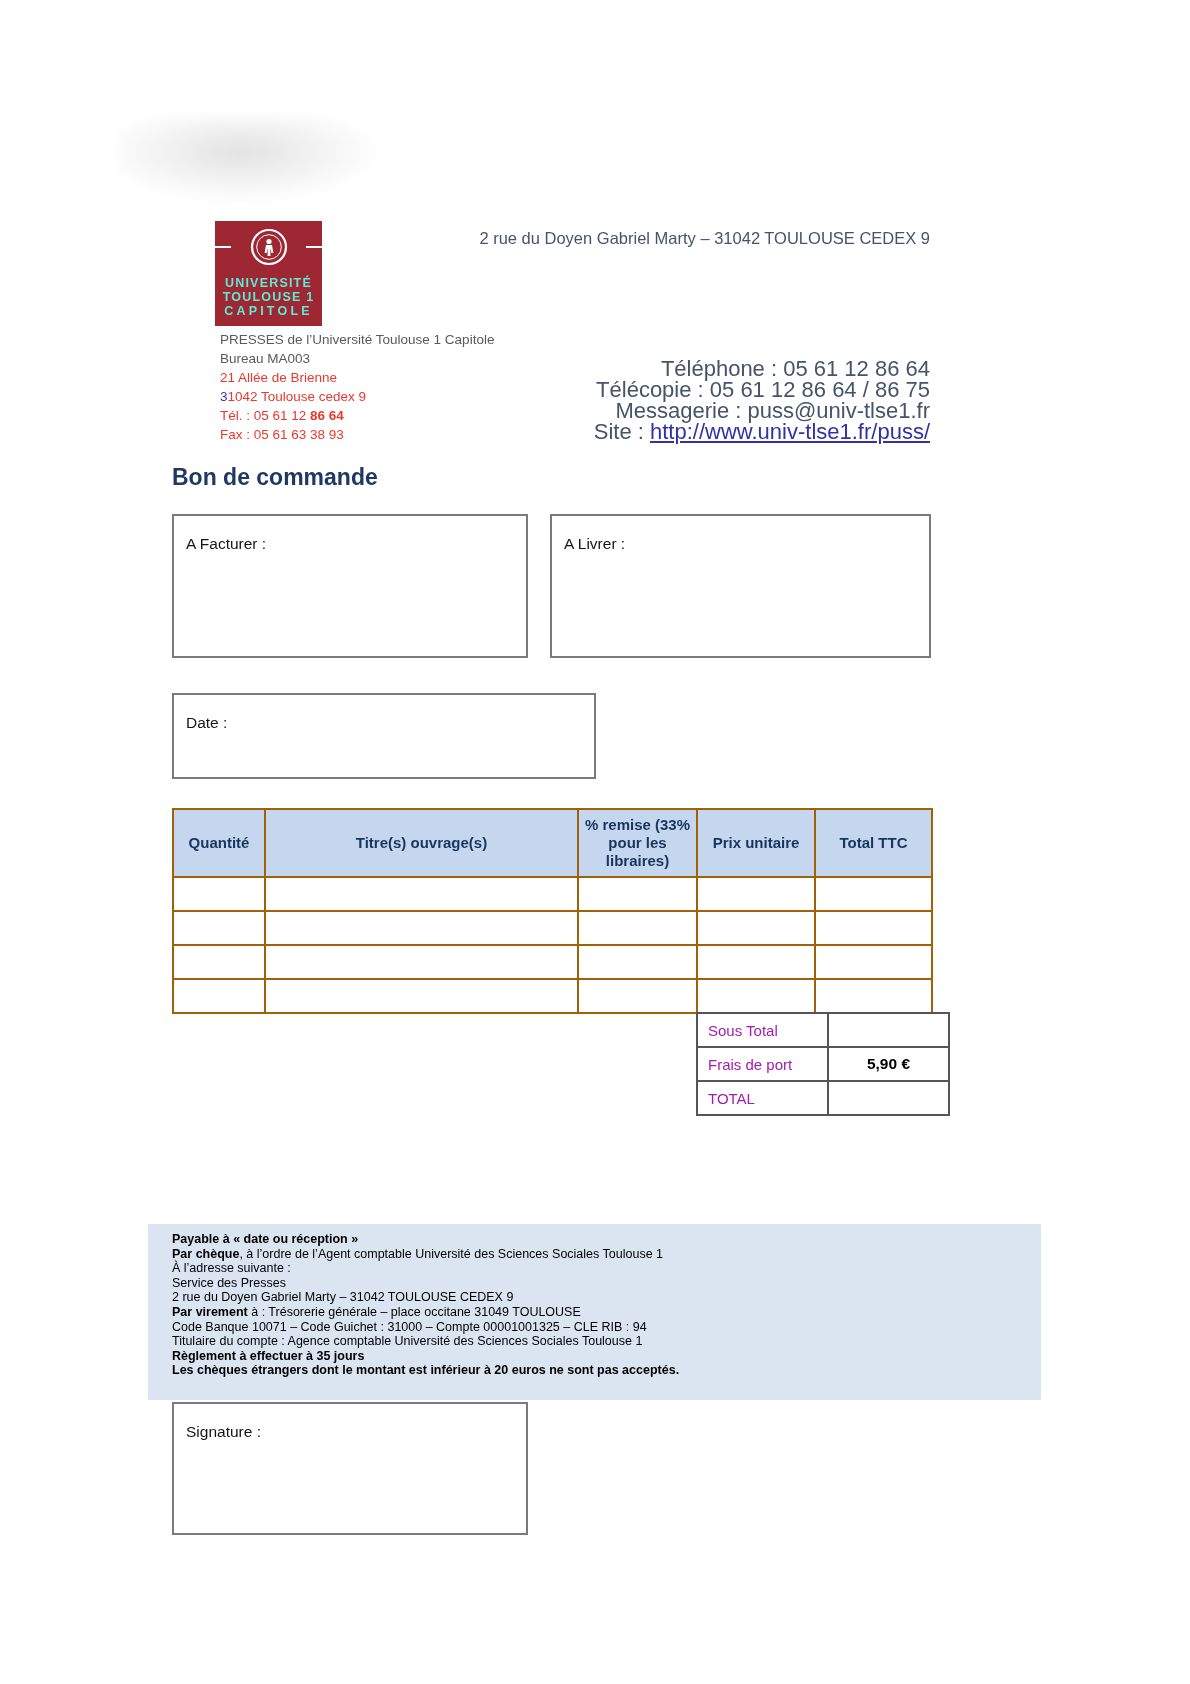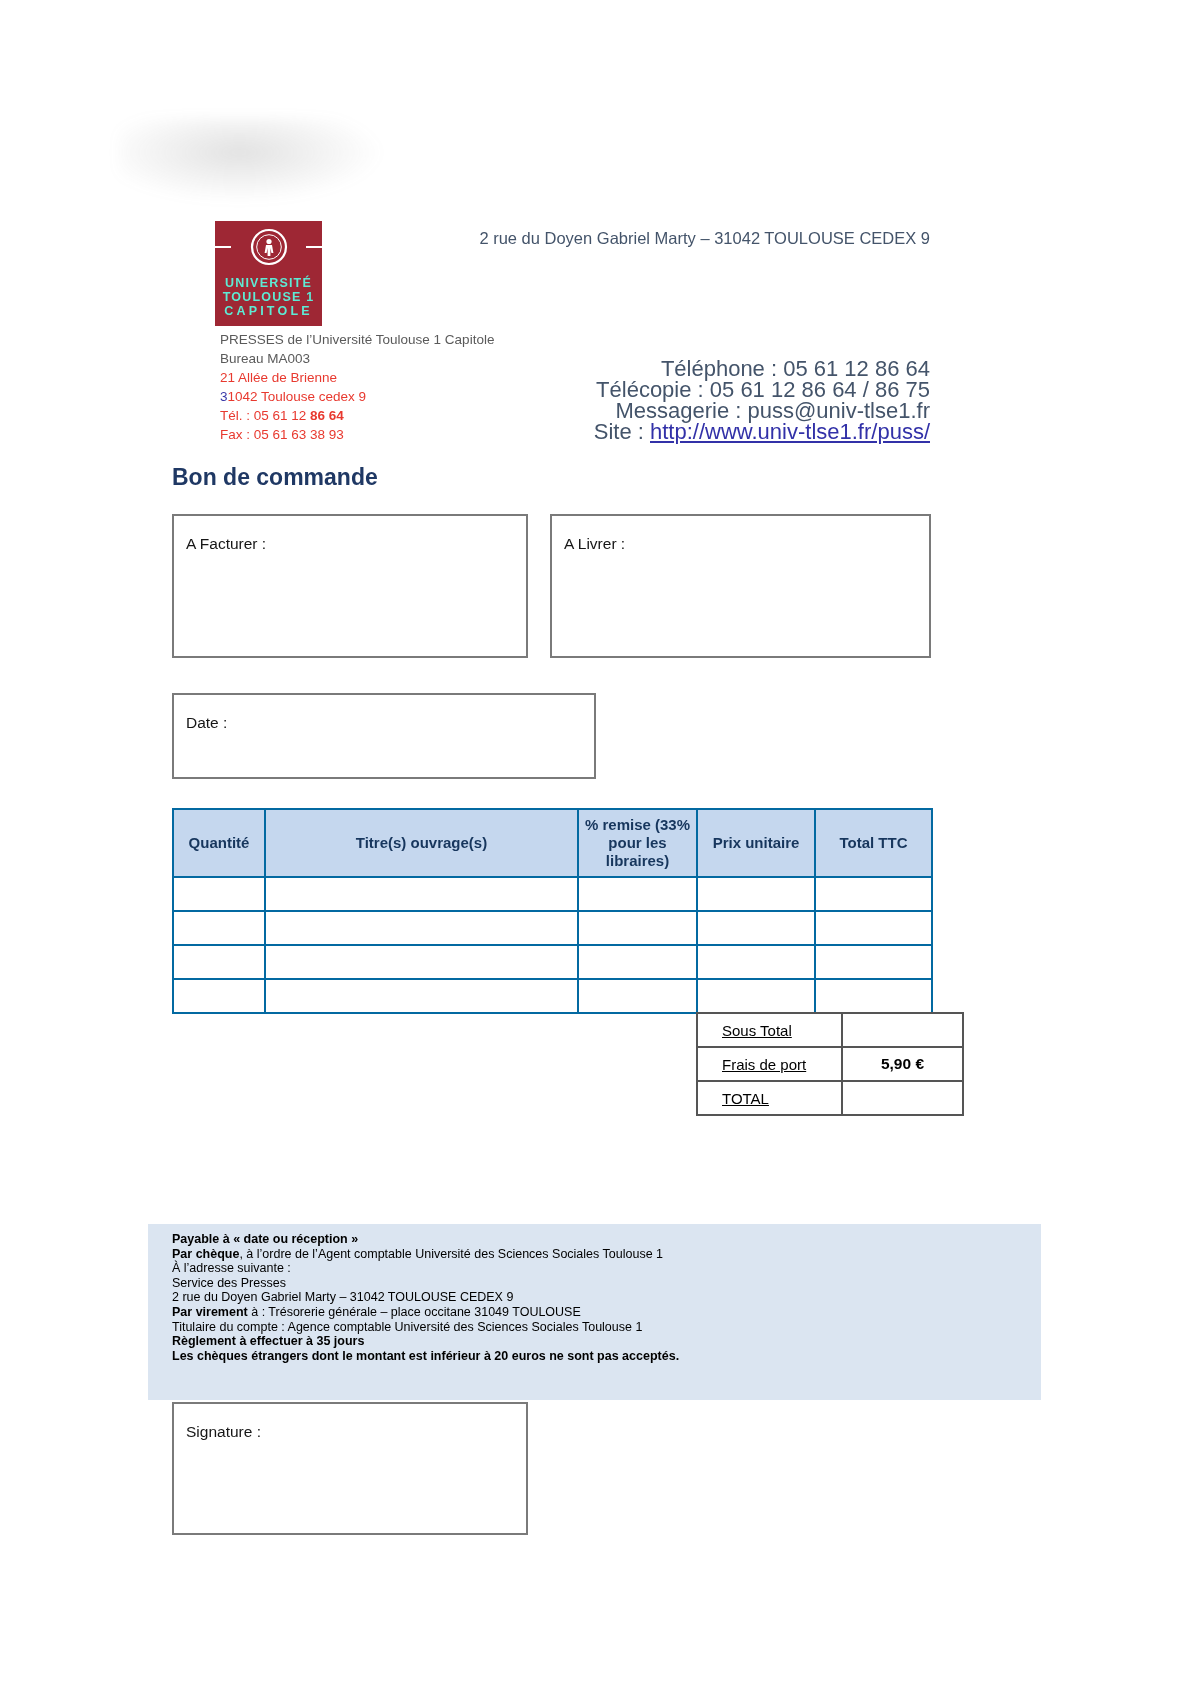--- a/index.html
+++ b/index.html
@@ -48,29 +48,29 @@
   .fbox .lbl{padding:19px 0 0 12px;}
   .box-facturer{left:172px;top:514px;width:356px;height:144px;}
   .box-livrer{left:550px;top:514px;width:381px;height:144px;}
   .box-date{left:172px;top:681px;width:424px;height:86px;margin-top:12px;}
   .box-signature{left:172px;top:1402px;width:356px;height:133px;}
 
   
   .table-wrap{left:172px;top:808px;}
   table{border-collapse:collapse;table-layout:fixed;}
   .otable{width:759px;}
-  .otable th,.otable td{border:2px solid #0369a1;}
+  .otable th,.otable td{border:2px solid #a16207;}
   .otable th{
     background:#c5d7ee;color:#17365d;font-weight:bold;font-size:15px;
     text-align:center;vertical-align:middle;height:62px;line-height:18px;padding:2px 4px;
   }
   .otable td{height:30px;background:#fff;}
   .stable{width:235px;margin-left:524px;margin-top:-2px;}
   .stable td{border:2px solid #555;height:30px;background:#fff;font-size:15px;vertical-align:middle;}
-  .stable .slabel{width:118px;padding-left:24px;color:#000000;text-decoration:underline;}
+  .stable .slabel{width:118px;padding-left:10px;color:#a21caf;}
   .stable .sval{width:117px;text-align:center;font-weight:bold;color:#000;font-size:15.5px;}
 
   
   .payment{
     left:148px;top:1224px;width:893px;height:176px;background:#dbe5f1;
     box-sizing:border-box;padding:8px 10px 0 24px;font-size:12.5px;line-height:14.6px;color:#000;
   }
   .payment b{font-weight:bold;}
 </style>
 </head>
@@ -192,20 +192,21 @@
     </table>
 </div>
 
 <div class="abs payment">
   <div><b>Payable à « date ou réception »</b><span></span></div>
   <div><b>Par chèque</b><span>, à l’ordre de l’Agent comptable Université des Sciences Sociales Toulouse 1</span></div>
   <div><b></b><span>À l’adresse suivante :</span></div>
   <div><b></b><span>Service des Presses</span></div>
   <div><b></b><span>2 rue du Doyen Gabriel Marty – 31042 TOULOUSE CEDEX 9</span></div>
   <div><b>Par virement</b><span> à : Trésorerie générale – place occitane 31049 TOULOUSE</span></div>
+  <div><b></b><span>Code Banque 10071 – Code Guichet : 31000 – Compte 00001001325 – CLE RIB : 94</span></div>
   <div><b></b><span>Titulaire du compte : Agence comptable Université des Sciences Sociales Toulouse 1</span></div>
   <div><b>Règlement à effectuer à 35 jours</b><span></span></div>
   <div><b>Les chèques étrangers dont le montant est inférieur à 20 euros ne sont pas acceptés.</b><span></span></div>
 </div>
 
 <div class="abs fbox box-signature">
   <div class="lbl">Signature :</div>
 </div>
 
 </body></html>

